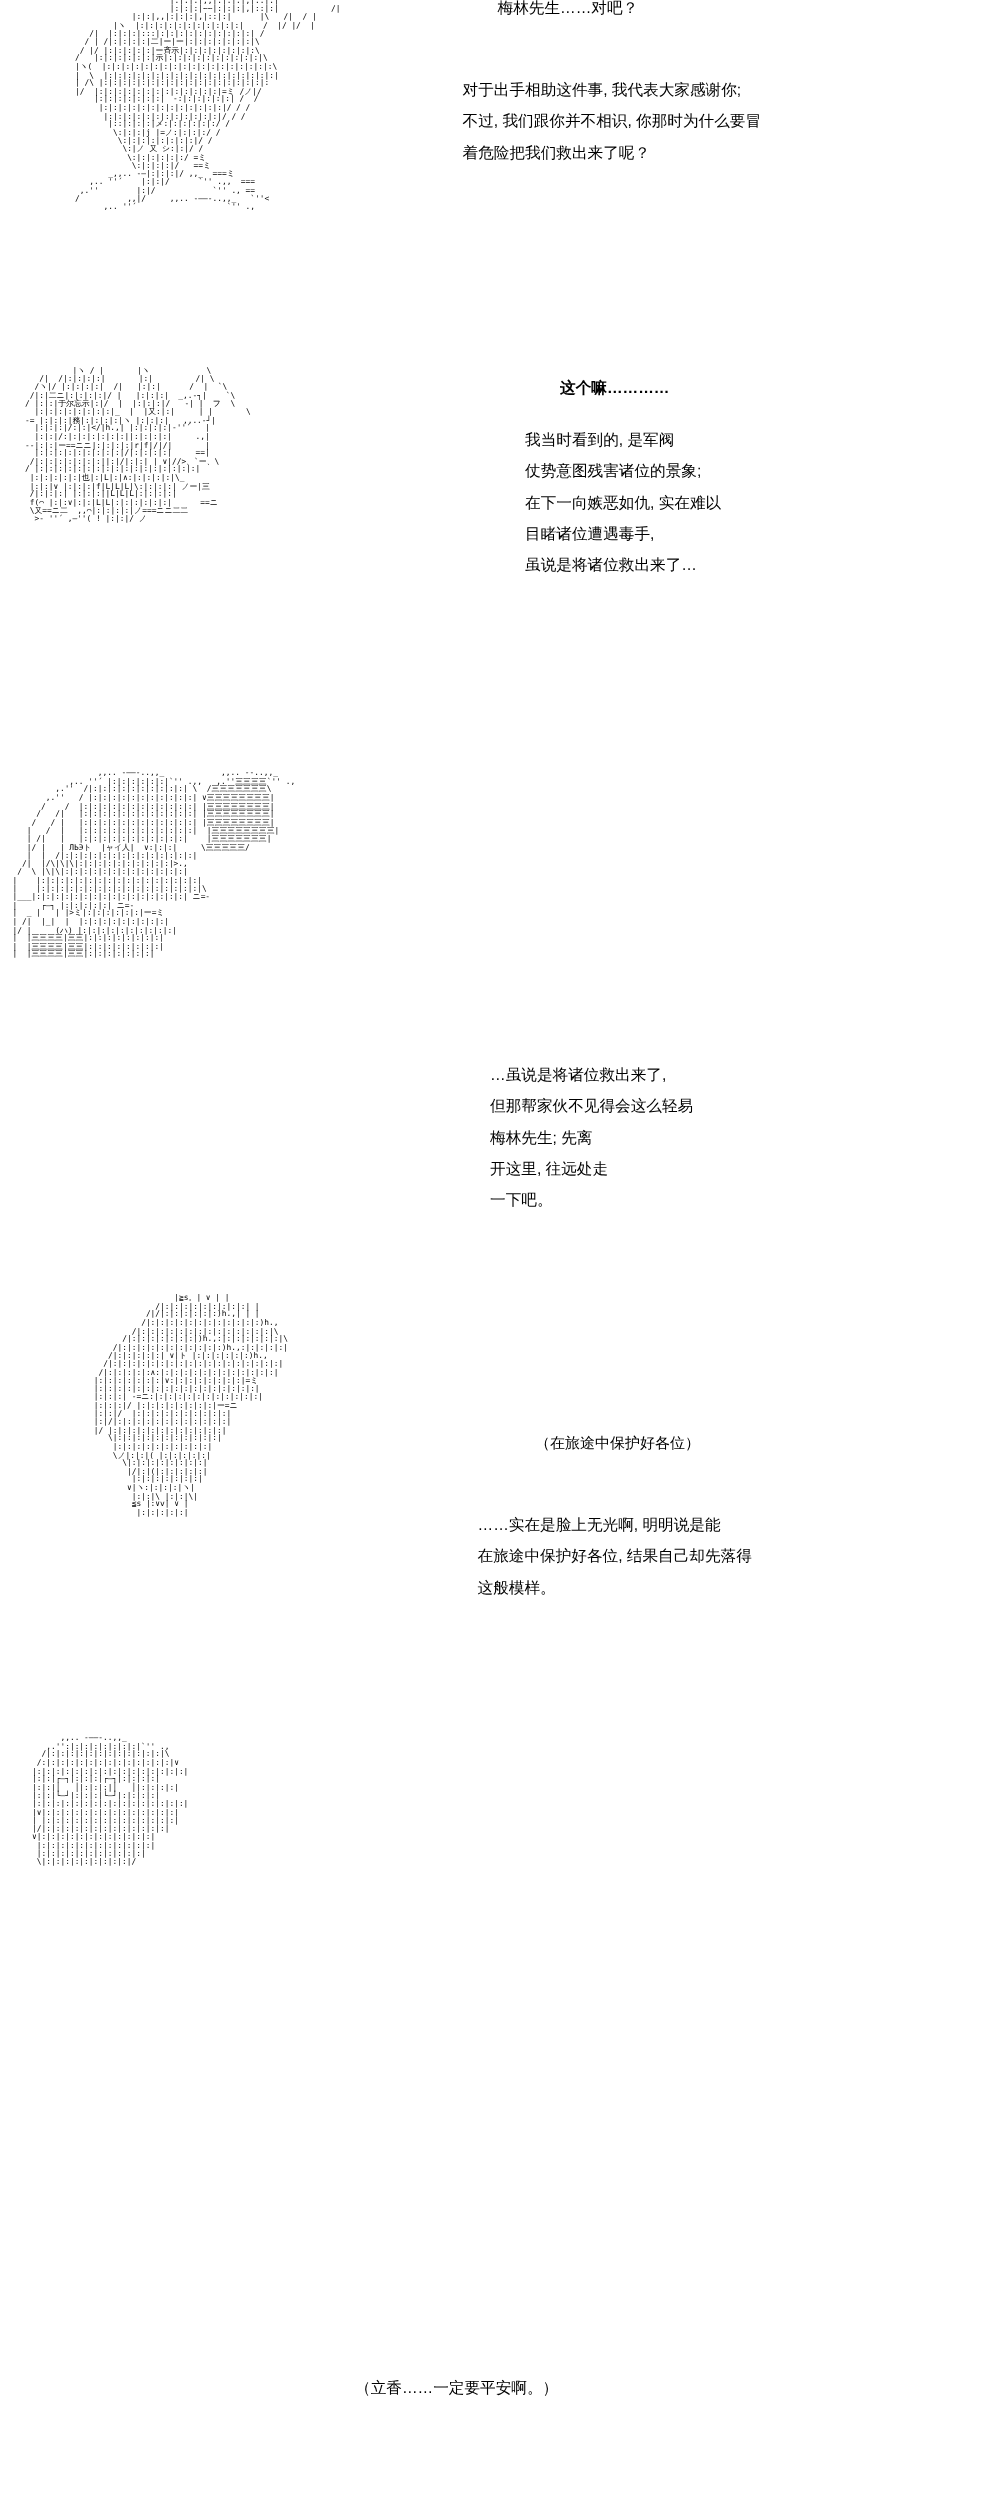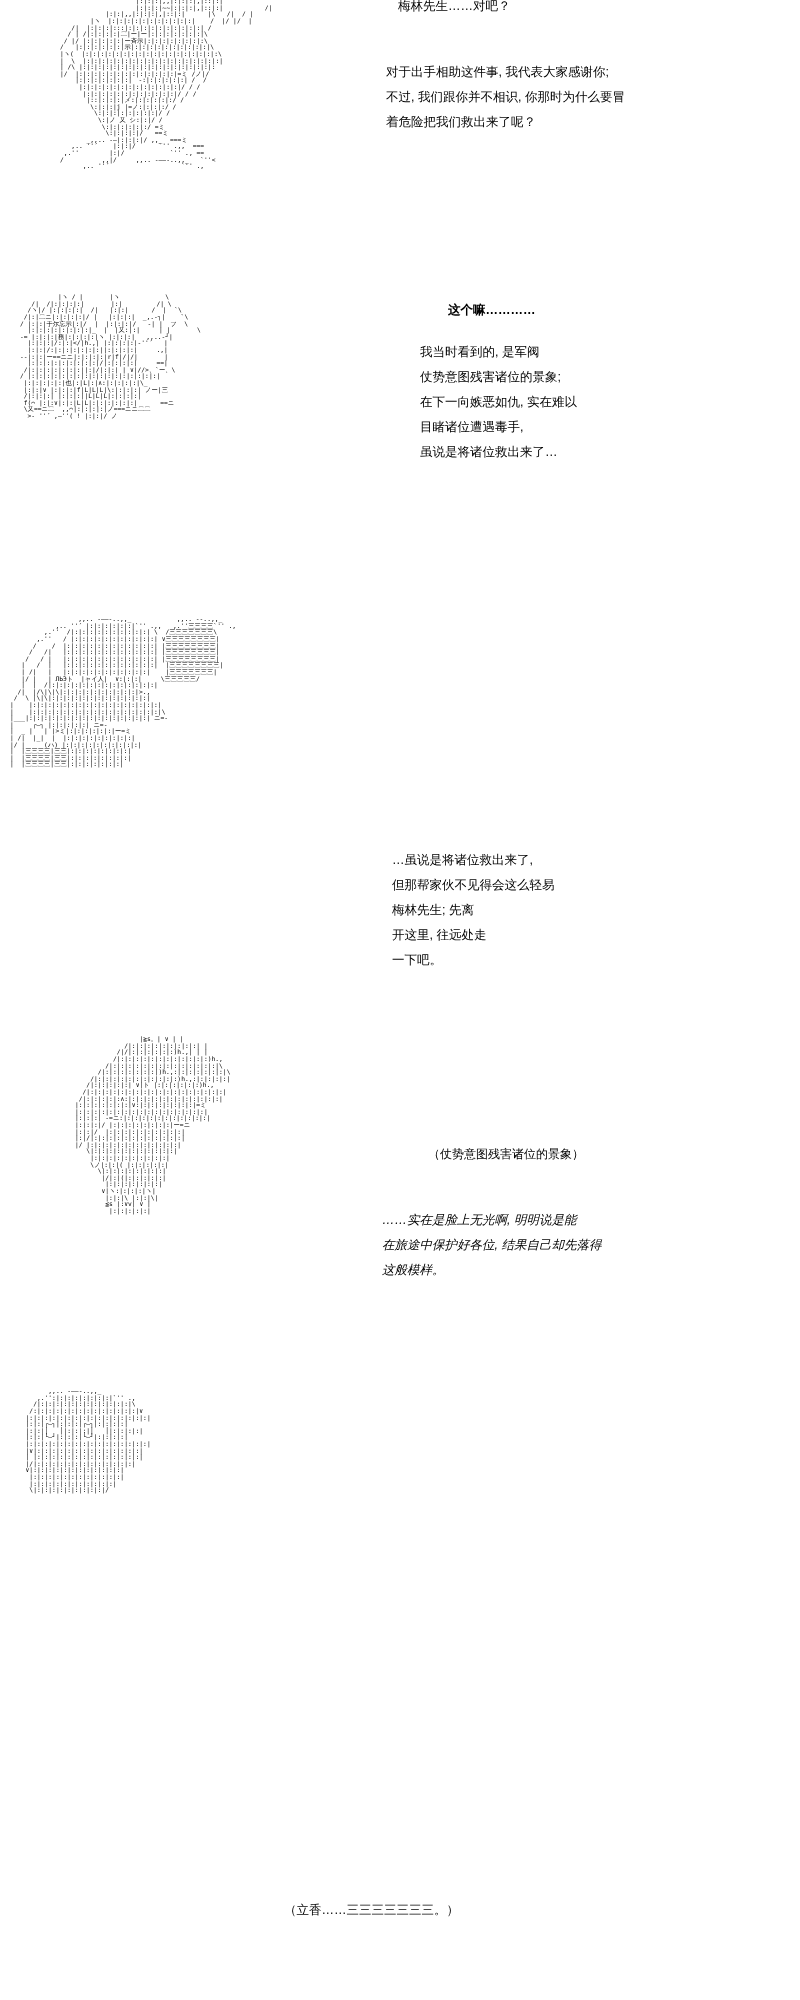--- a/index.html
+++ b/index.html
@@ -41,35 +41,35 @@
   }
   .dialog.small {
     font-size: 12px;
   }
   
   .blk { position: absolute; }
 
   
   #scene1-aa { left: 60px;  top: -8px; }
   #scene1-l1 { left: 398px; top: -6px; }
-  #scene1-l2 { left: 386px; top: 60px; width: 270px; }
+  #scene1-l2 { left: 370px; top: 60px; width: 270px; }
 
   
   #scene2-aa { left: 20px;  top: 288px; }
   #scene2-l1 { left: 448px; top: 298px; font-weight: bold; }
   #scene2-l2 { left: 420px; top: 340px; width: 230px; }
 
   
   #scene3-aa { left: 10px;  top: 610px; }
   #scene3-l1 { left: 392px; top: 848px; width: 240px; }
 
   
   #scene4-aa { left: 75px;  top: 1030px; }
   #scene4-l1 { left: 428px; top: 1142px; }
-  #scene4-l2 { left: 382px; top: 1208px; width: 250px; font-style: italic; }
+  #scene4-l2 { left: 382px; top: 1208px; width: 250px; }
 
   
   #scene5-aa { left: 18px;  top: 1382px; }
   #scene5-l1 { left: 284px; top: 1898px; }
 </style>
 </head>
 <body>
 
 <div class="page">
 
@@ -186,21 +186,21 @@
    \|:|:|:|:|:|:|:|:|:|:|:|
     |:|:|:|:|:|:|:|:|:|:|
     \ノ|:|:|( |:|:|:|:|:|
       \|:|:|:|:|:|:|:|:|
        |/|:|(|:|:|:|:|:|
         |:|:|:|:|:|:|:|
        ∨|ヽ:|:|:|:|ヽ|
         |:|:|\ |:|:|\|
         ≦s |:∨v| ∨ |
          |:|:|:|:|:|</pre>
-    <div class="dialog blk small" id="scene4-l1">（仗势意图残害诸位的景象）</div>
+    <div class="dialog blk small" id="scene4-l1">（在旅途中保护好各位）</div>
     <div class="dialog blk" id="scene4-l2">……实在是脸上无光啊, 明明说是能
 在旅途中保护好各位, 结果自己却先落得
 这般模样。</div>
   </div>
 
   <div class="scene">
     <pre class="aa blk" id="scene5-aa">        ,,.. -――-..,,_
      ,.'':|:|:|:|:|:|:|:|`'' .,
     /|:|:|:|:|:|:|:|:|:|:|:|:|\
    /:|:|:|:|:|:|:|:|:|:|:|:|:|:|∨
@@ -209,16 +209,16 @@
   |:|:|│   │|:|:|:|│   │|:|:|:|:|
   |:|:|└―┘|:|:|:|└―┘|:|:|:|:|
   |:|:|:|:|:|:|:|:|:|:|:|:|:|:|:|:|
   |∨|:|:|:|:|:|:|:|:|:|:|:|:|:|:|
   | |:|:|:|:|:|:|:|:|:|:|:|:|:|:|
   |/|:|:|:|:|:|:|:|:|:|:|:|:|:|
   ∨|:|:|:|:|:|:|:|:|:|:|:|:|
    |:|:|:|:|:|:|:|:|:|:|:|:|
    |:|:|:|:|:|:|:|:|:|:|:|
    \|:|:|:|:|:|:|:|:|:|/</pre>
-    <div class="dialog blk" id="scene5-l1">（立香……三三三三三三三。）</div>
+    <div class="dialog blk" id="scene5-l1">（立香……一定要平安啊。）</div>
   </div>
 
 </div>
 
 </body></html>

